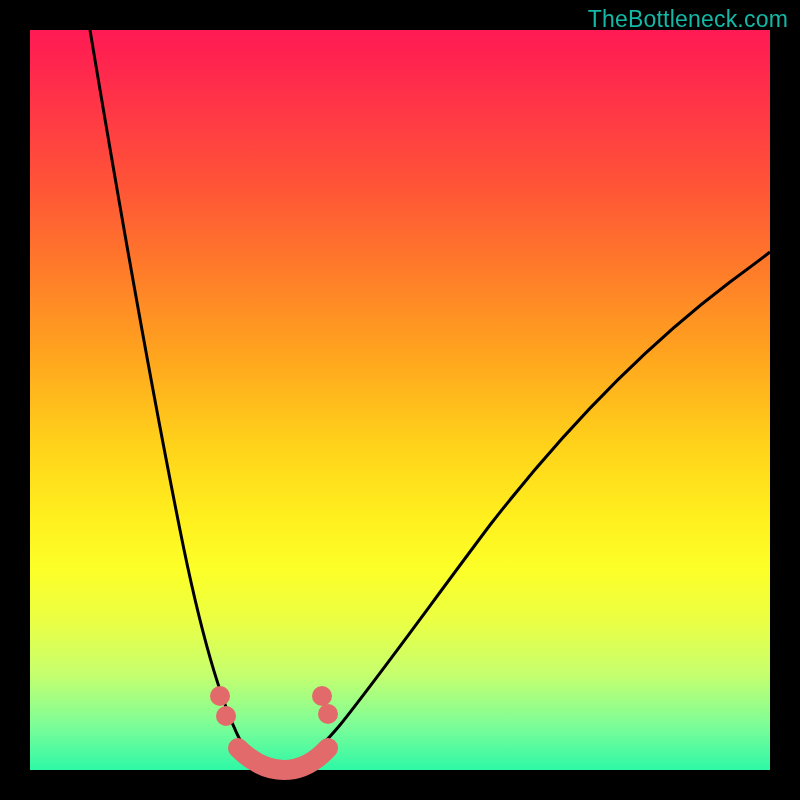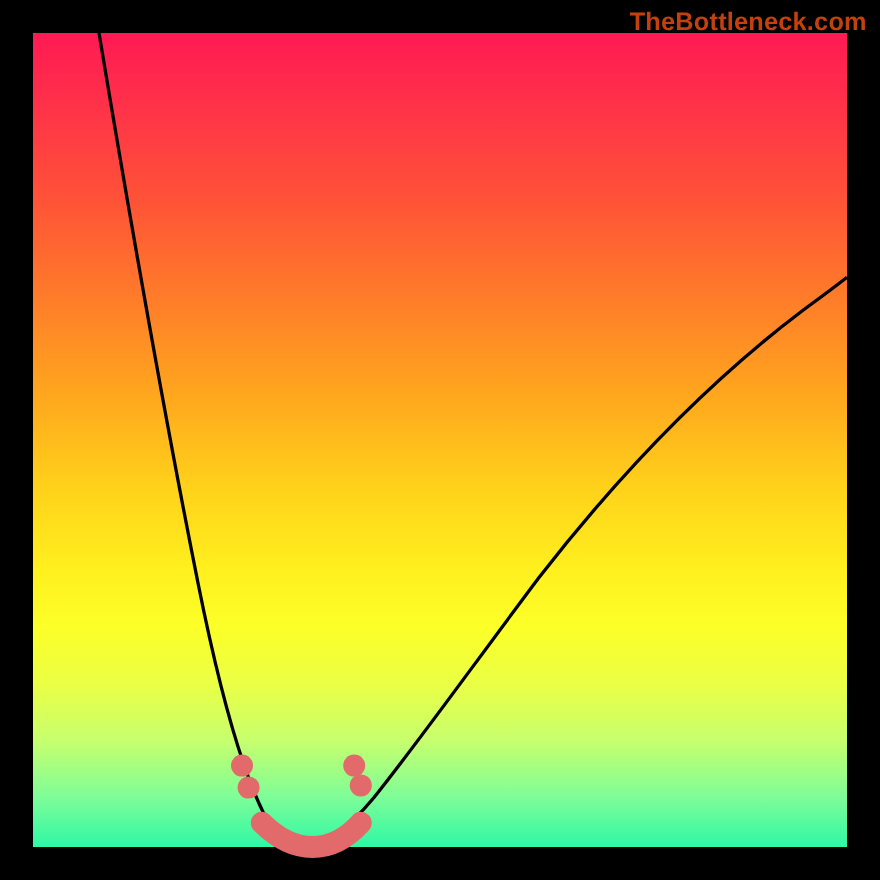--- a/index.html
+++ b/index.html
@@ -38,23 +38,23 @@
       #eaff45 80%,
       #c6ff6e 87%,
       #7dfd98 94%,
       #2ef8a6 100%
     );
   }
   .watermark {
     position: absolute;
     top: 6px;
     right: 12px;
-    color: #c2410c;
+    color: #14b8a6;
     font-size: 23px;
-    font-weight: 700;
+    font-weight: 400;
     letter-spacing: 0.2px;
     user-select: none;
   }
   svg.curve {
     position: absolute;
     left: 0;
     top: 0;
     width: 740px;
     height: 740px;
     overflow: visible;

